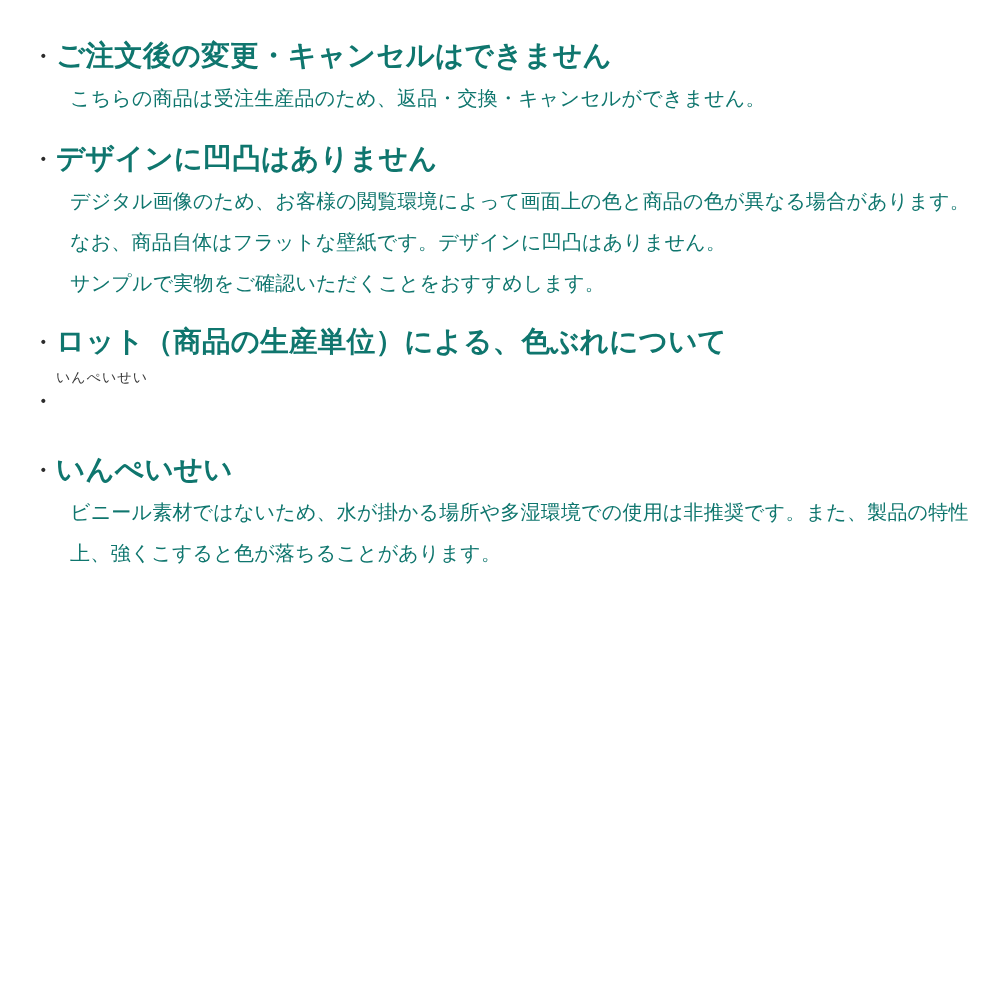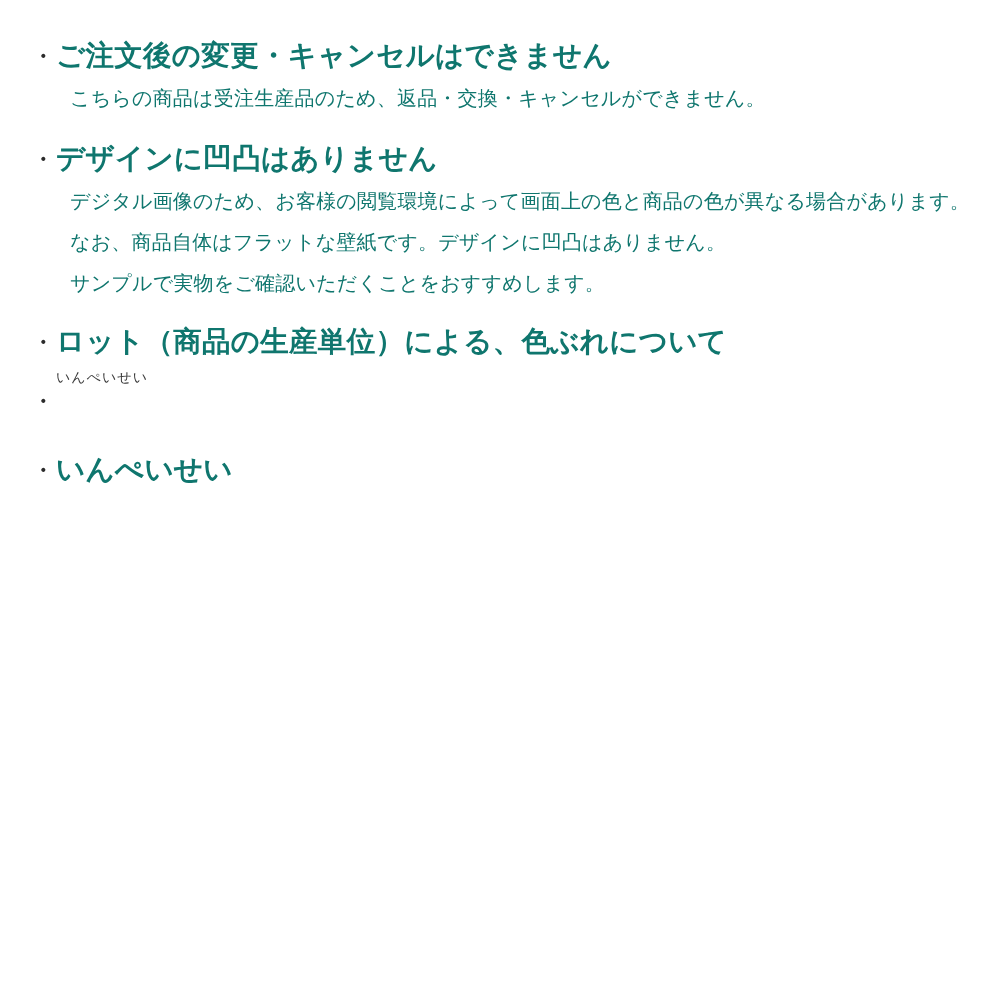--- a/index.html
+++ b/index.html
@@ -114,15 +114,16 @@
     </div>
   </div>
 
   <div class="section s5">
     <div class="heading-row">
       <div class="bullet">・</div>
       <div class="heading-wrap">
         <div class="heading">いんぺいせい</div>
       </div>
     </div>
+    <div class="body">ビニール素材ではないため、水が掛かる場所や多湿環境での使用は非推奨です。また、製品の特性上、強くこすると色が落ちることがあります。</div>
   </div>
 
 </div>
 
 </body></html>

